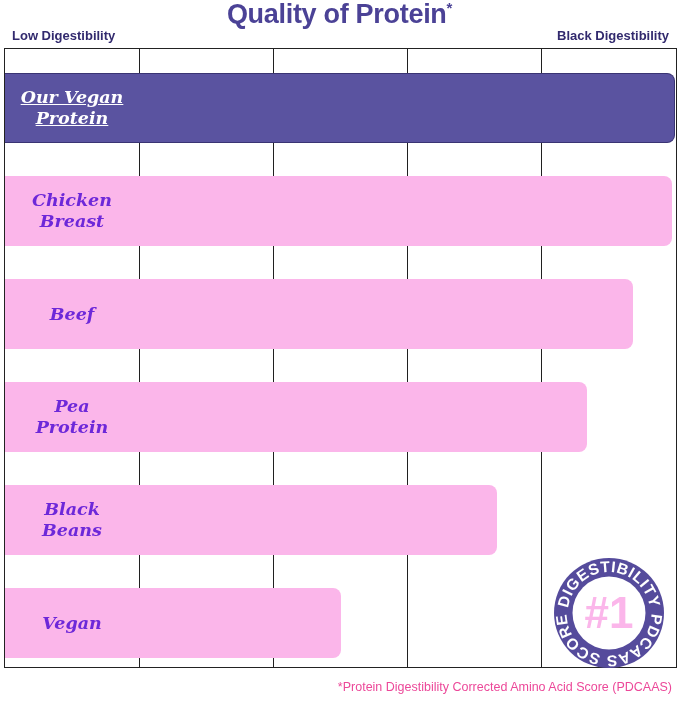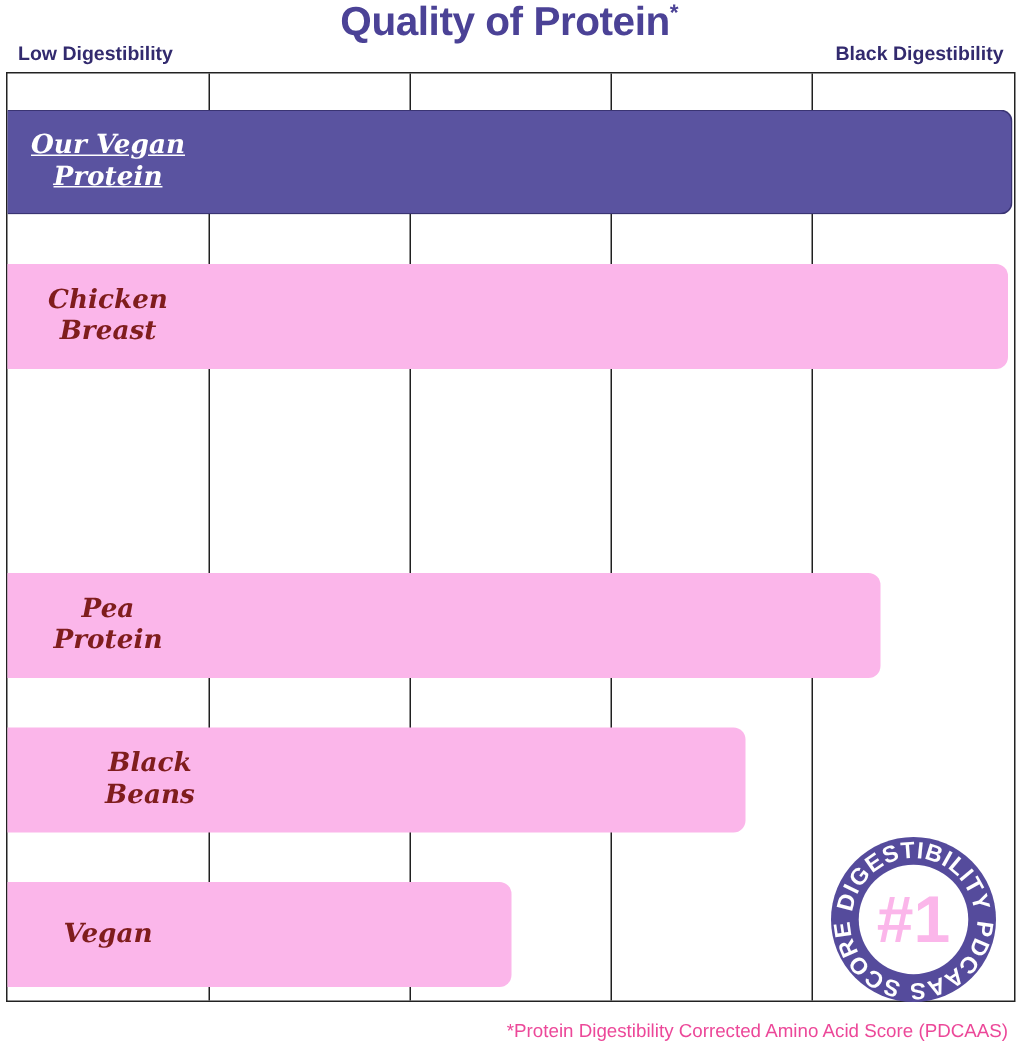--- a/index.html
+++ b/index.html
@@ -69,21 +69,21 @@
     font-style:italic;
     font-weight:bold;
     font-size:17.5px;
     line-height:1.18;
     text-align:center;
     width:118px;
     margin-left:8px;
     white-space:pre-line;
   }
   .bar.highlight .bar-label{color:#ffffff;text-decoration:underline;}
-  .bar.normal .bar-label{color:#7f1d1d;text-align:center;}
+  .bar.normal .bar-label{color:#6d28d9;text-align:center;}
 
   
   .badge{
     position:absolute;
     left:552px;top:556px;
     width:114px;height:114px;
   }
   .badge svg{display:block;width:114px;height:114px;}
 
   
@@ -113,25 +113,28 @@
       <div class="gridline" style="left: 402px; background: rgb(32, 32, 32);"></div>
       <div class="gridline" style="left: 536px; background: rgb(32, 32, 32);"></div>
       <div class="bar highlight" style="top: 24px; width: 670px;">
         <div class="bar-label">Our Vegan
 Protein</div>
       </div>
       <div class="bar normal" style="top: 127px; width: 667px;">
         <div class="bar-label">Chicken
 Breast</div>
       </div>
+      <div class="bar normal" style="top: 230px; width: 628px;">
+        <div class="bar-label">Beef</div>
+      </div>
       <div class="bar normal" style="top: 333px; width: 582px;">
         <div class="bar-label">Pea
 Protein</div>
       </div>
-      <div class="bar normal" style="top: 436px; width: 492px; padding-left: 28px;">
+      <div class="bar normal" style="top: 436px; width: 492px;">
         <div class="bar-label">Black
 Beans</div>
       </div>
       <div class="bar normal" style="top: 539px; width: 336px;">
         <div class="bar-label">Vegan</div>
       </div>
     </div>
 
   <div class="badge">
     <svg viewBox="0 0 114 114" xmlns="http://www.w3.org/2000/svg" aria-hidden="true">

